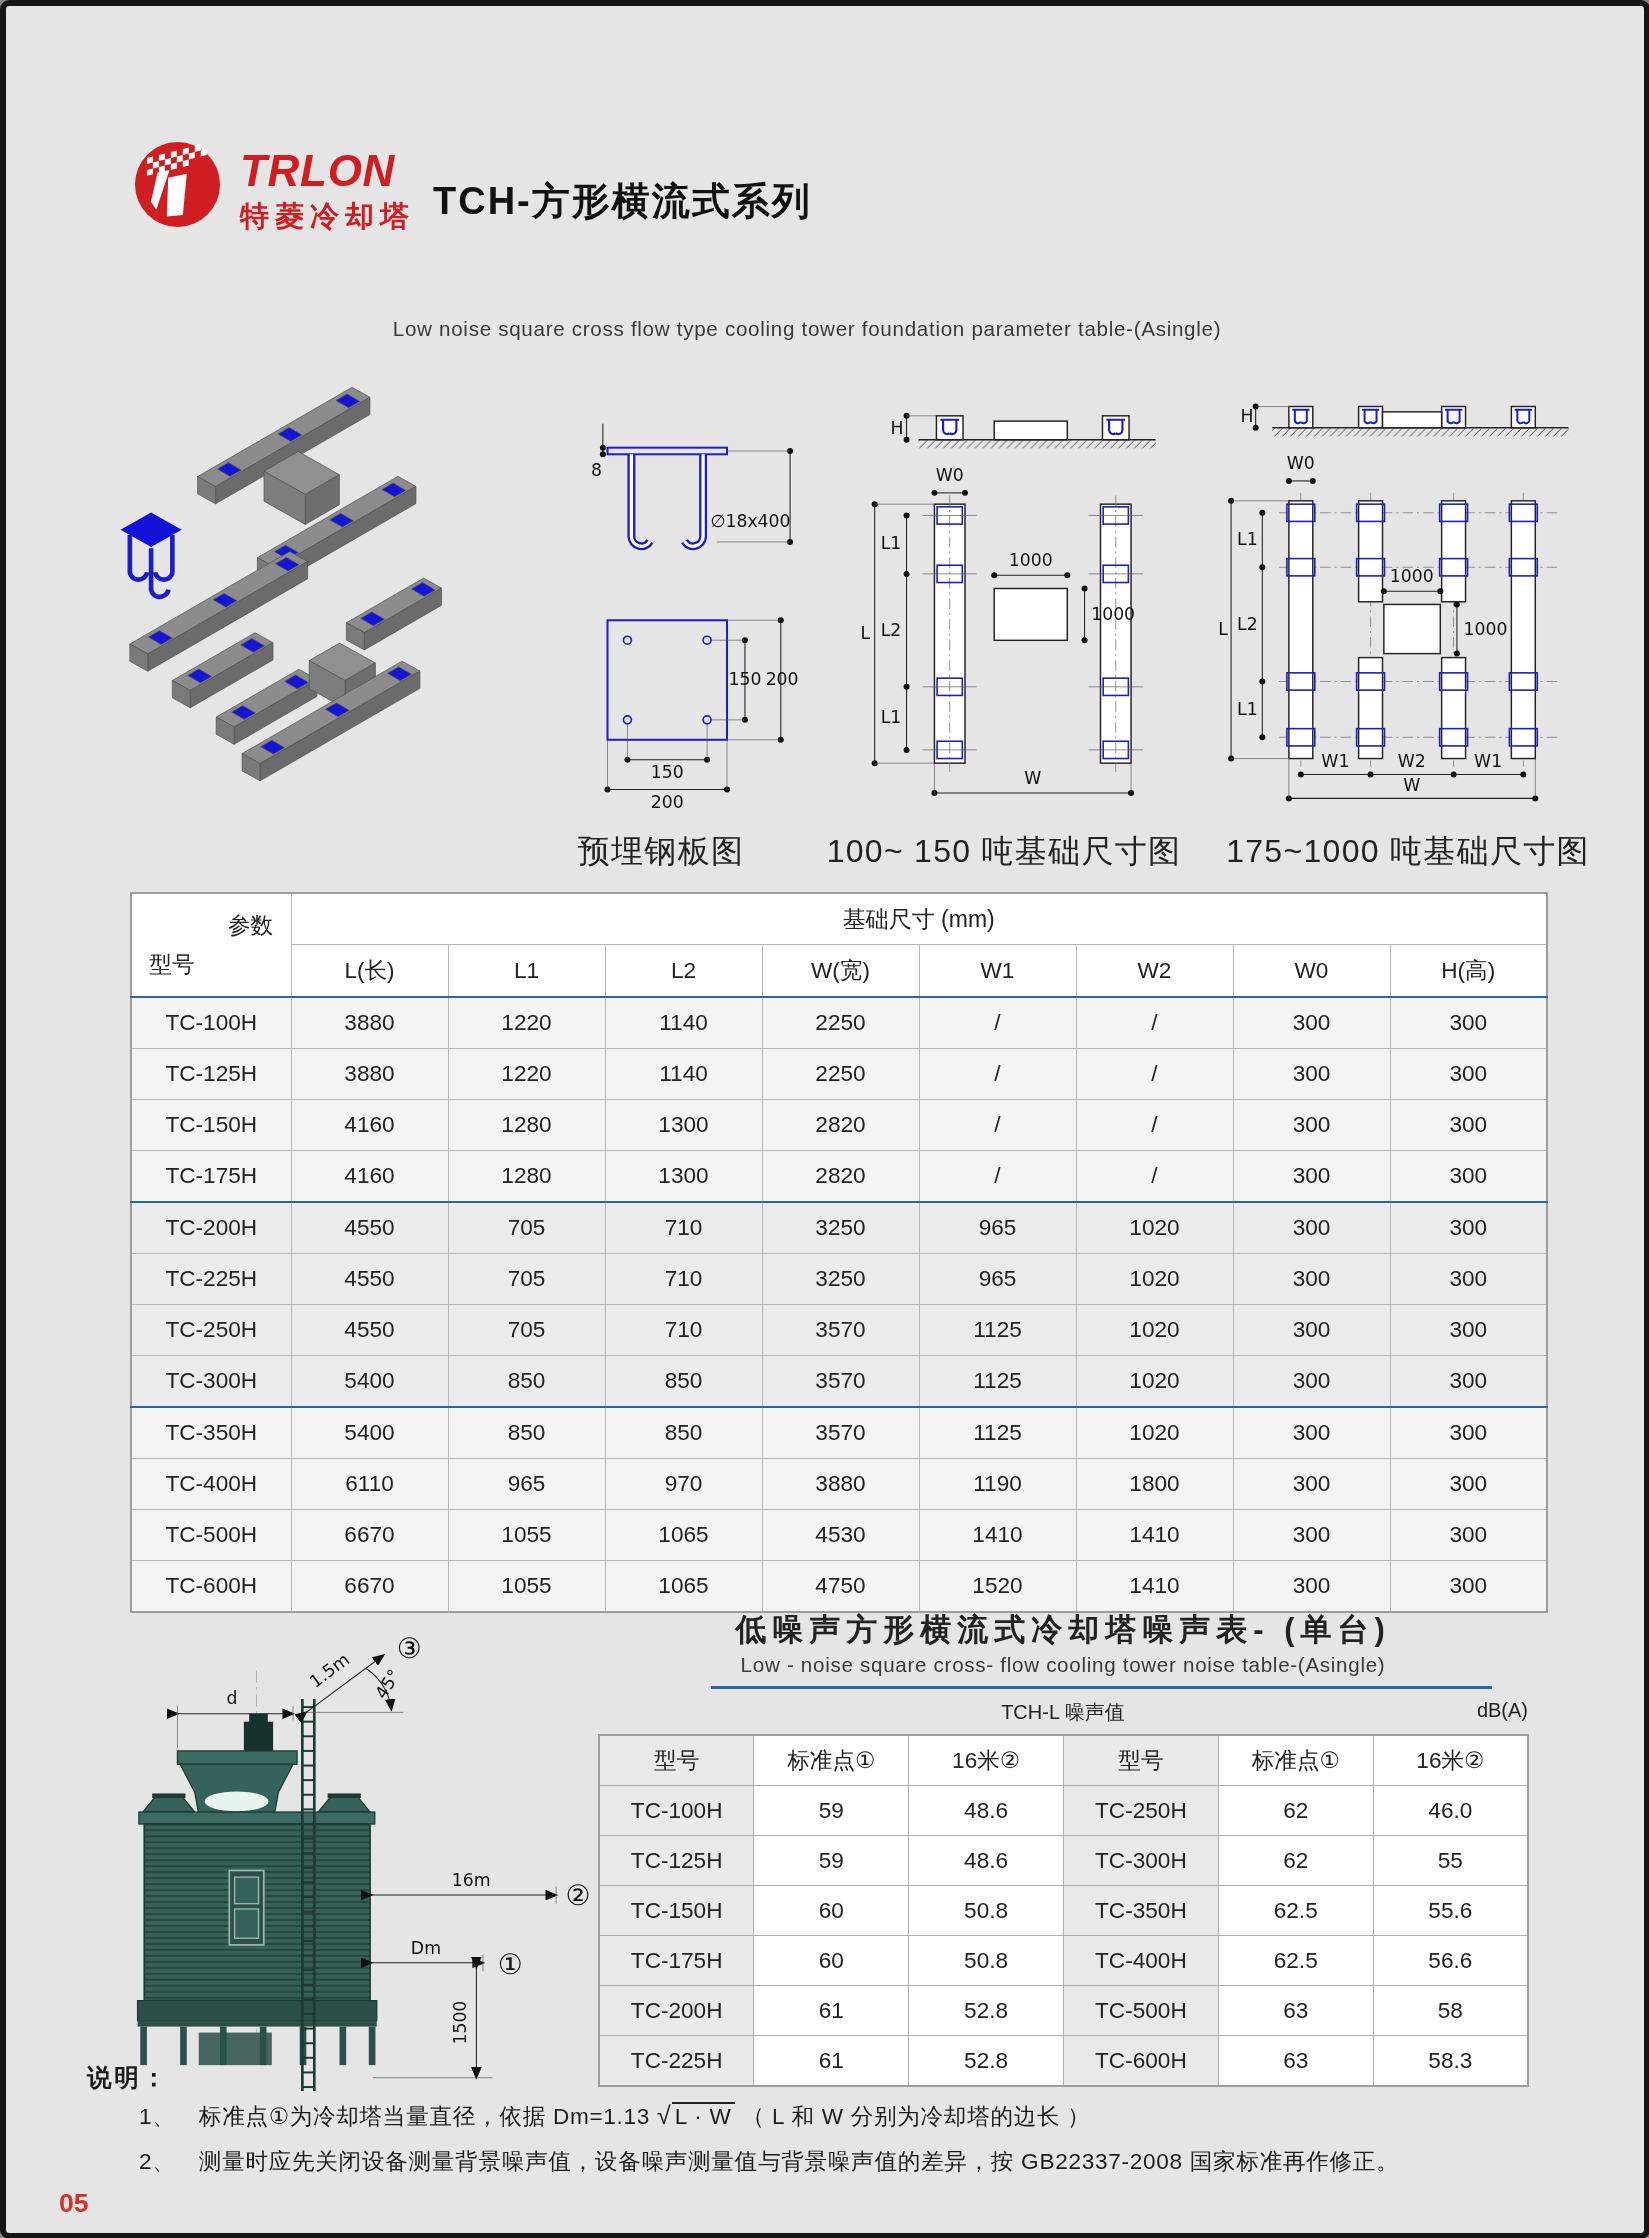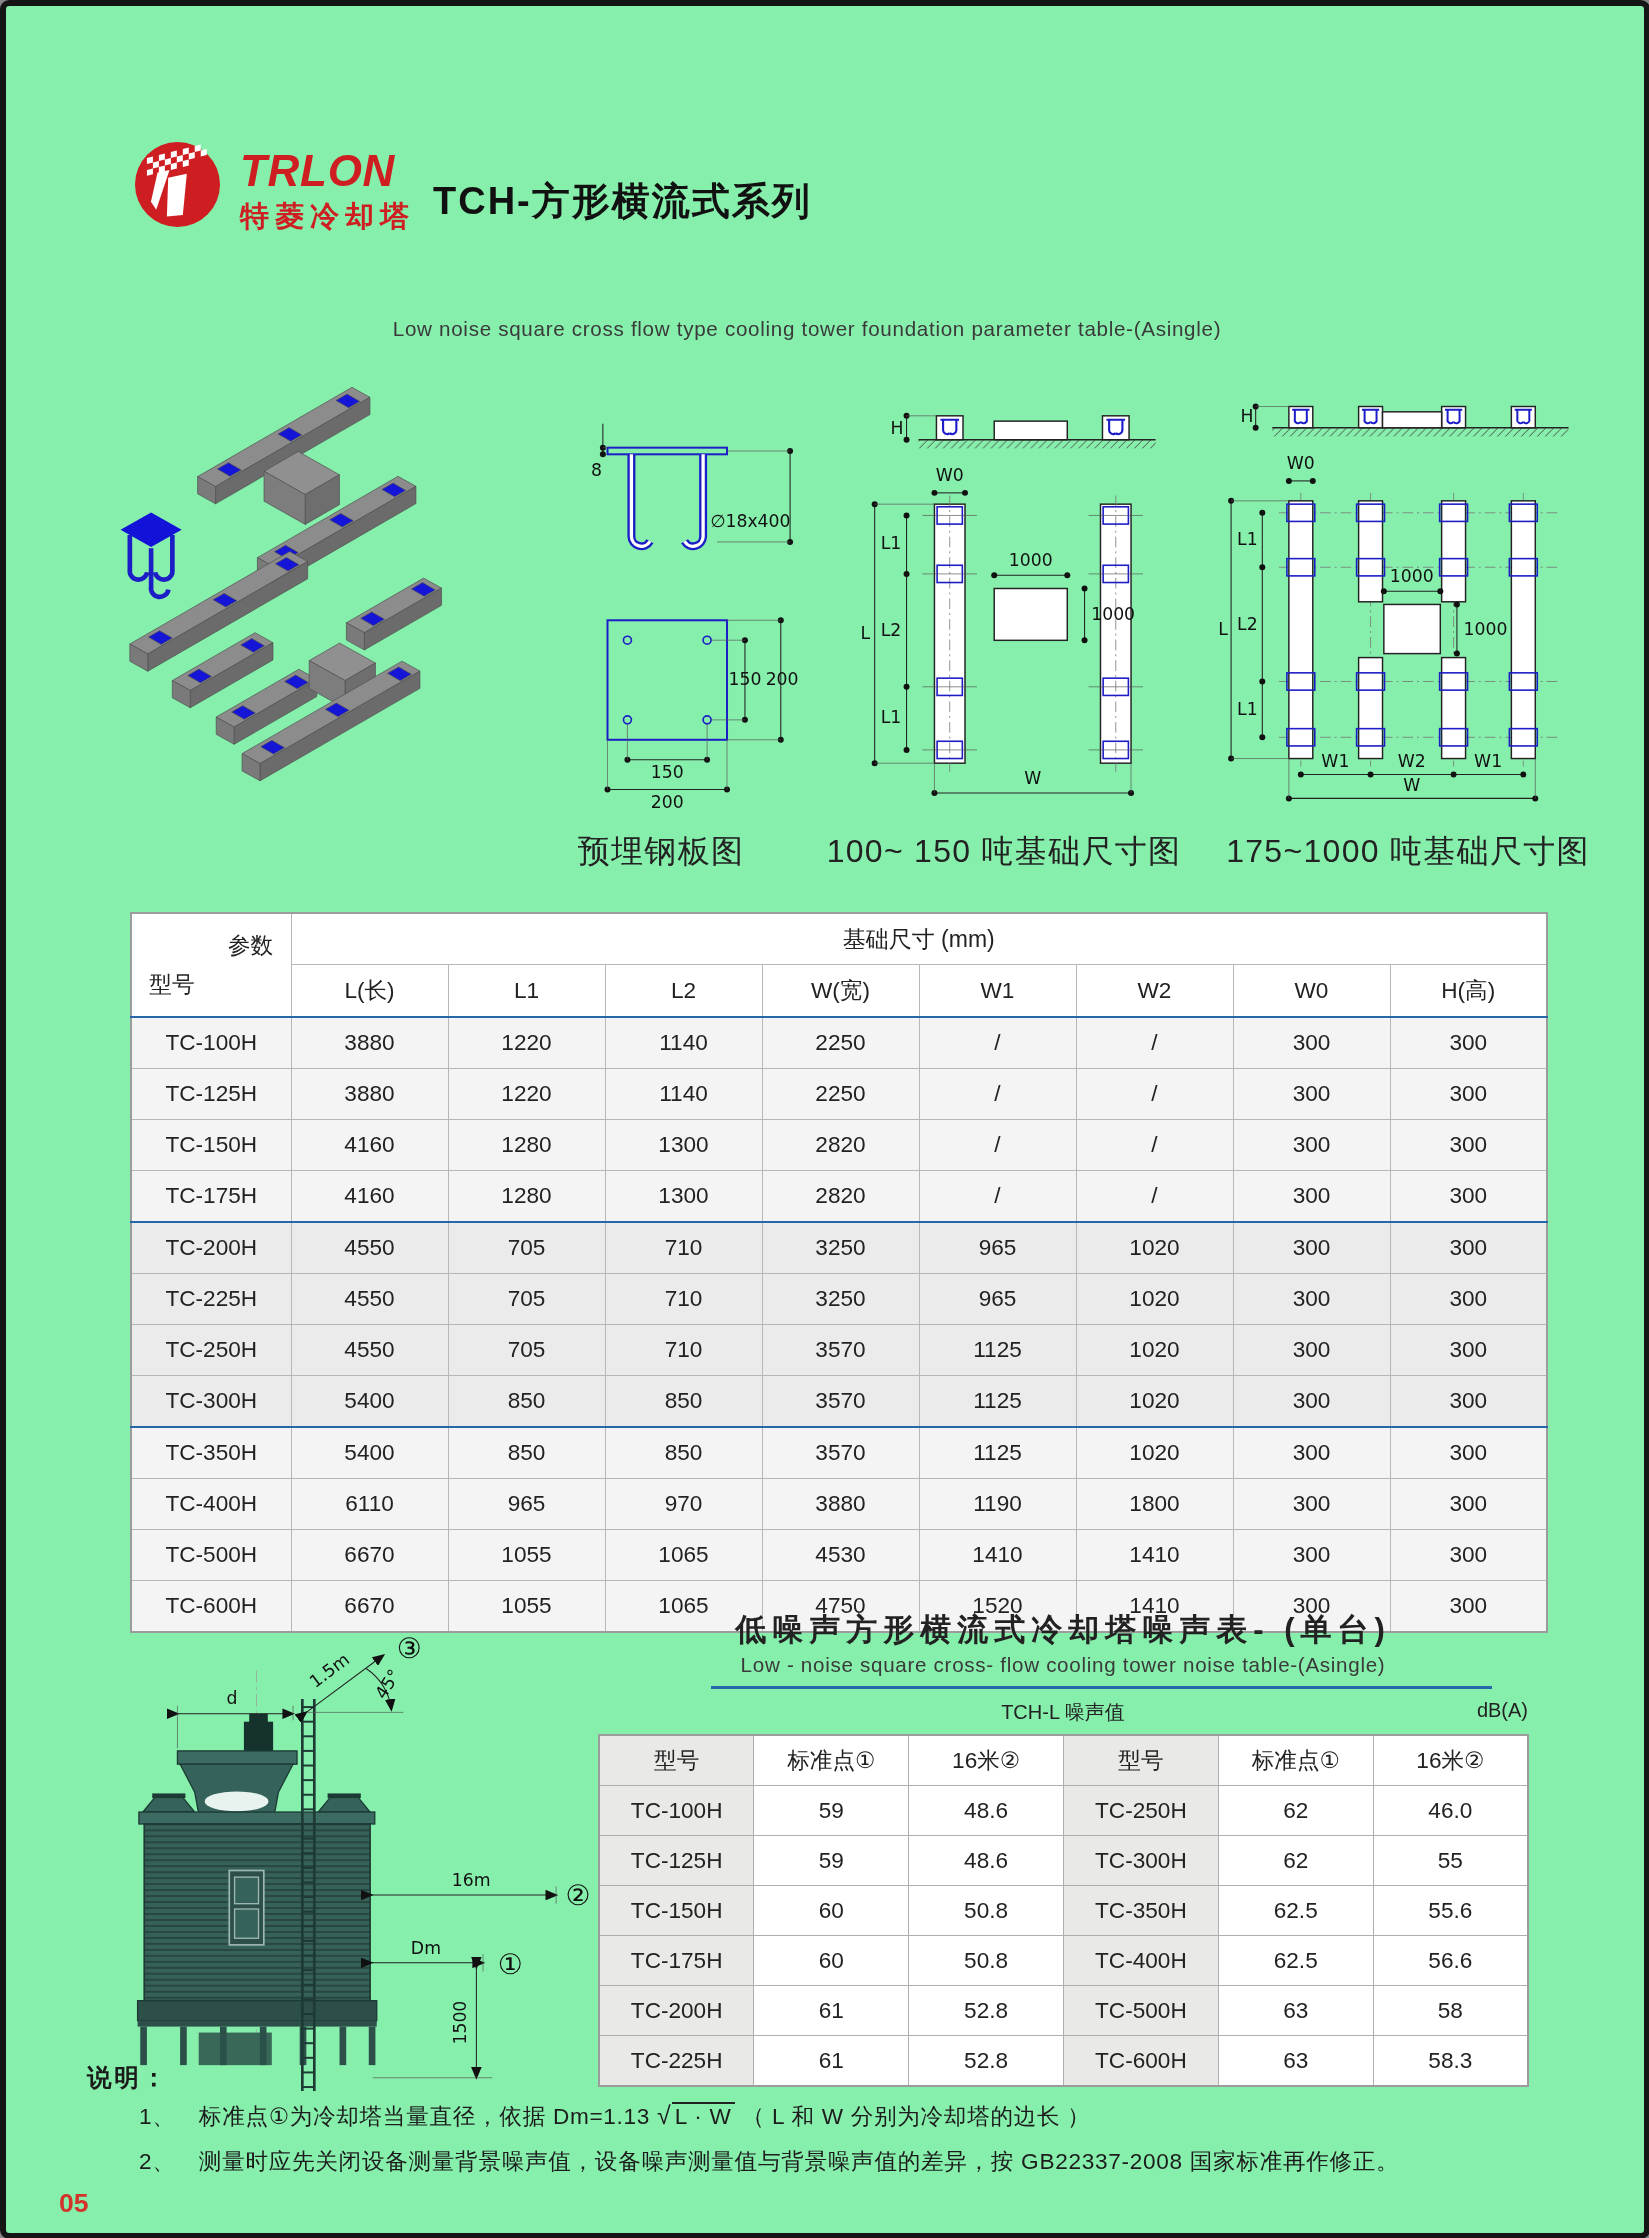--- a/index.html
+++ b/index.html
@@ -1,35 +1,35 @@
 <!DOCTYPE html>
 <html style="font-size:10.6px"><head>
 <meta charset="utf-8">
 <style>
   html,body{margin:0;padding:0;background:#888;}
-  .page{position:relative;width:1650px;height:2239px;background:#86efac;
+  .page{position:relative;width:1650px;height:2239px;background:#e5e5e5;
         box-sizing:border-box;border:6px solid #151515;border-radius:9.3px;overflow:hidden;
         font-family:"Liberation Sans","DejaVu Sans",sans-serif;color:#1a1a1a;}
   .abs{position:absolute;}
   .ctr{transform:translateX(-50%);white-space:nowrap;}
 
   
   .brand{color:#cf1e22;font-style:italic;font-weight:bold;font-size:44px;letter-spacing:0.7px;}
   .brand-sub{color:#cf1e22;font-weight:bold;font-size:29px;letter-spacing:6px;}
   .series-title{font-size:38px;font-weight:bold;letter-spacing:2px;color:#111;}
 
   .sec-title-cn{font-size:34px;font-weight:bold;letter-spacing:10px;color:#222;}
   .sec-title-en{font-size:20.6px;color:#3a3a3a;letter-spacing:0.7px;}
   .caption{font-size:32px;color:#222;letter-spacing:1.3px;}
 
   
   table{border-collapse:collapse;table-layout:fixed;}
   .ftable{width:1418px;font-size:22.6px;}
   .ftable td{border:1.3px solid #b7b7b7;text-align:center;vertical-align:middle;background:#fff;color:#222;}
-  .ftable{border:2px solid #9c9c9c;margin-top:20px;}
+  .ftable{border:2px solid #9c9c9c;}
   .ftable .ghead{font-size:23px;height:48px;}
   .ftable .h2 td{height:49px;}
   .ftable tr.dr td{height:48px;}
   .ftable tr.g1 td{background:#f4f4f4;}
   .ftable tr.g2 td{background:#ebebeb;}
   .ftable tr.blue td{border-top:2.7px solid #2766a8;}
   .corner{position:relative;padding:0;background:
       linear-gradient(to bottom right,transparent 49.55%,#a9a9a9 49.55%,#a9a9a9 50.45%,transparent 50.45%);}
   .corner .pt{position:absolute;top:16px;right:17.3px;font-size:22.6px;}
   .corner .pb{position:absolute;bottom:16px;left:17.3px;font-size:22.6px;}

